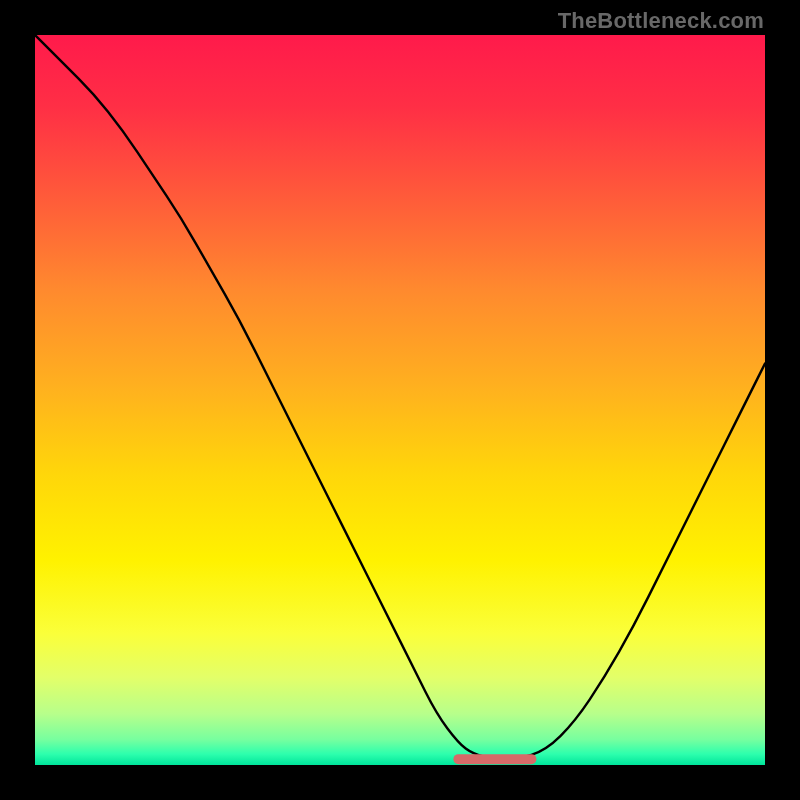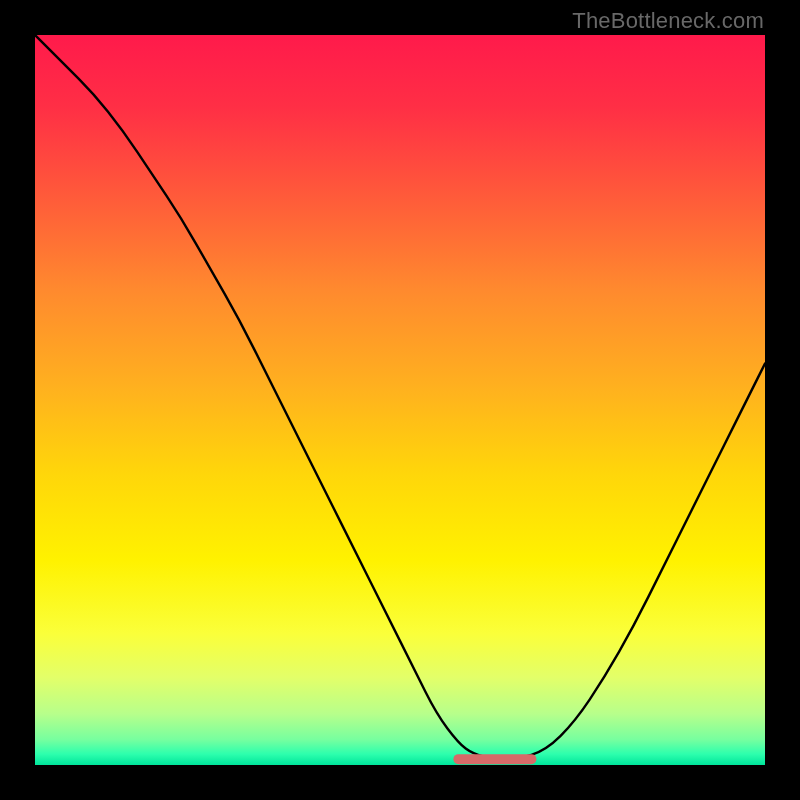--- a/index.html
+++ b/index.html
@@ -28,21 +28,21 @@
   .gradient-bg {
     position: absolute;
     inset: 0;
   }
   .watermark {
     position: absolute;
     top: 8px;
     right: 36px;
     color: #686868;
     font-size: 22px;
-    font-weight: 400;
+    font-weight: 700;
     letter-spacing: 0.2px;
     user-select: none;
   }
   svg.curve {
     position: absolute;
     inset: 0;
     width: 100%;
     height: 100%;
     overflow: visible;
   }

